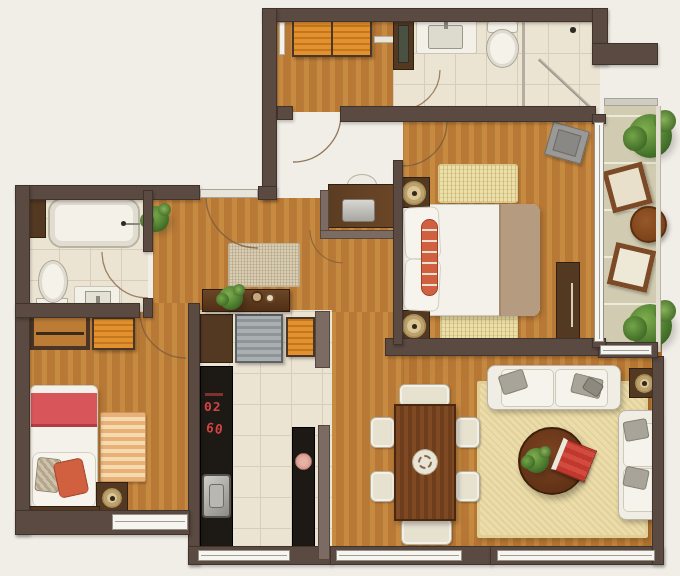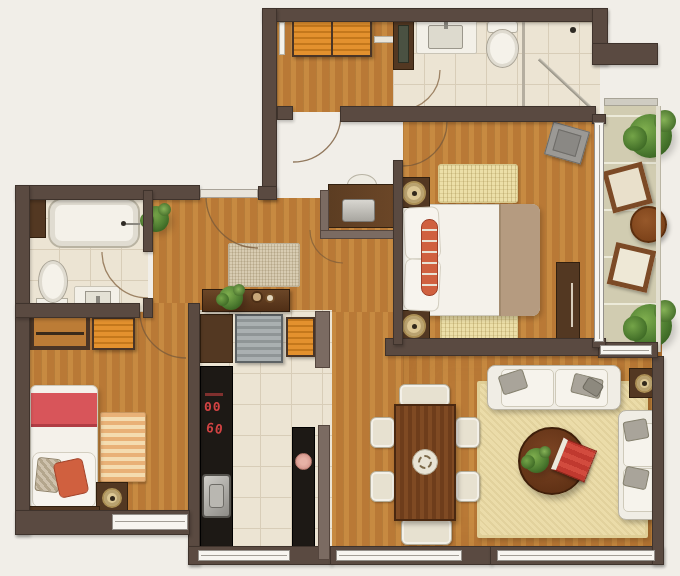--- a/index.html
+++ b/index.html
@@ -134,21 +134,21 @@
 
   <div class="abs" style="left:202px;top:289px;width:88px;height:23px;background:linear-gradient(180deg,#6b4627,#502f16);border:1px solid #2e1b0c;z-index:12;box-shadow:2px 2px 3px rgba(0,0,0,.3)"></div>
   <div class="abs plant" style="left:219px;top:286px;width:24px;height:24px;z-index:13"></div>
   <div class="abs" style="left:251px;top:291px;width:12px;height:12px;border-radius:50%;background:#c8a87a;border:2px solid #4c2f16;z-index:13"></div>
   <div class="abs" style="left:265px;top:293px;width:10px;height:10px;border-radius:50%;background:#e2d6bd;border:2px solid #6e4a26;z-index:13"></div>
   <div class="abs dark" style="left:200px;top:314px;width:33px;height:49px;z-index:10"></div>
   <div class="abs" style="left:235px;top:314px;width:48px;height:49px;background:repeating-linear-gradient(0deg,#aab0b1 0 4px,#8f9596 4px 7px);border:2px solid #5e6365;z-index:10;box-shadow:2px 2px 3px rgba(0,0,0,.3)"></div>
   <div class="abs orangecab" style="left:286px;top:317px;width:29px;height:40px;z-index:10"></div>
   <div class="abs blackc" style="left:200px;top:366px;width:33px;height:190px;z-index:10"></div>
   <div class="abs" style="left:205px;top:393px;width:18px;height:3px;background:rgba(210,67,67,.55);z-index:30"></div>
-  <span class="cooktext" style="left:204px;top:399px;font-size:13px">00</span>
+  <span class="cooktext" style="left:204px;top:399px;font-size:13px">02</span>
   <span class="cooktext" style="left:206px;top:421px;font-size:13px;transform:rotate(8deg)">60</span>
   <div class="abs" style="left:202px;top:474px;width:29px;height:44px;background:linear-gradient(135deg,#cfcdc8,#8e8c87);border:2px solid #55534e;border-radius:4px;z-index:11">
     <div class="abs" style="left:5px;top:8px;right:5px;bottom:8px;background:#b9b7b1;border:1px solid #6e6c67;border-radius:3px"></div>
   </div>
   <div class="abs blackc" style="left:292px;top:427px;width:23px;height:130px;z-index:10"></div>
   <div class="abs" style="left:295px;top:453px;width:17px;height:17px;border-radius:50%;background:radial-gradient(circle,#e7b2a6 30%,#d79a90 70%);border:1px solid #b87a6e;z-index:11"></div>
 
   <div class="abs" style="left:30px;top:314px;width:60px;height:36px;background:var(--wood,#bc7c36);border:4px solid #4a3526;z-index:10">
     <div class="abs" style="left:2px;top:14px;right:2px;height:3px;background:#3a2a1a"></div>
   </div>

